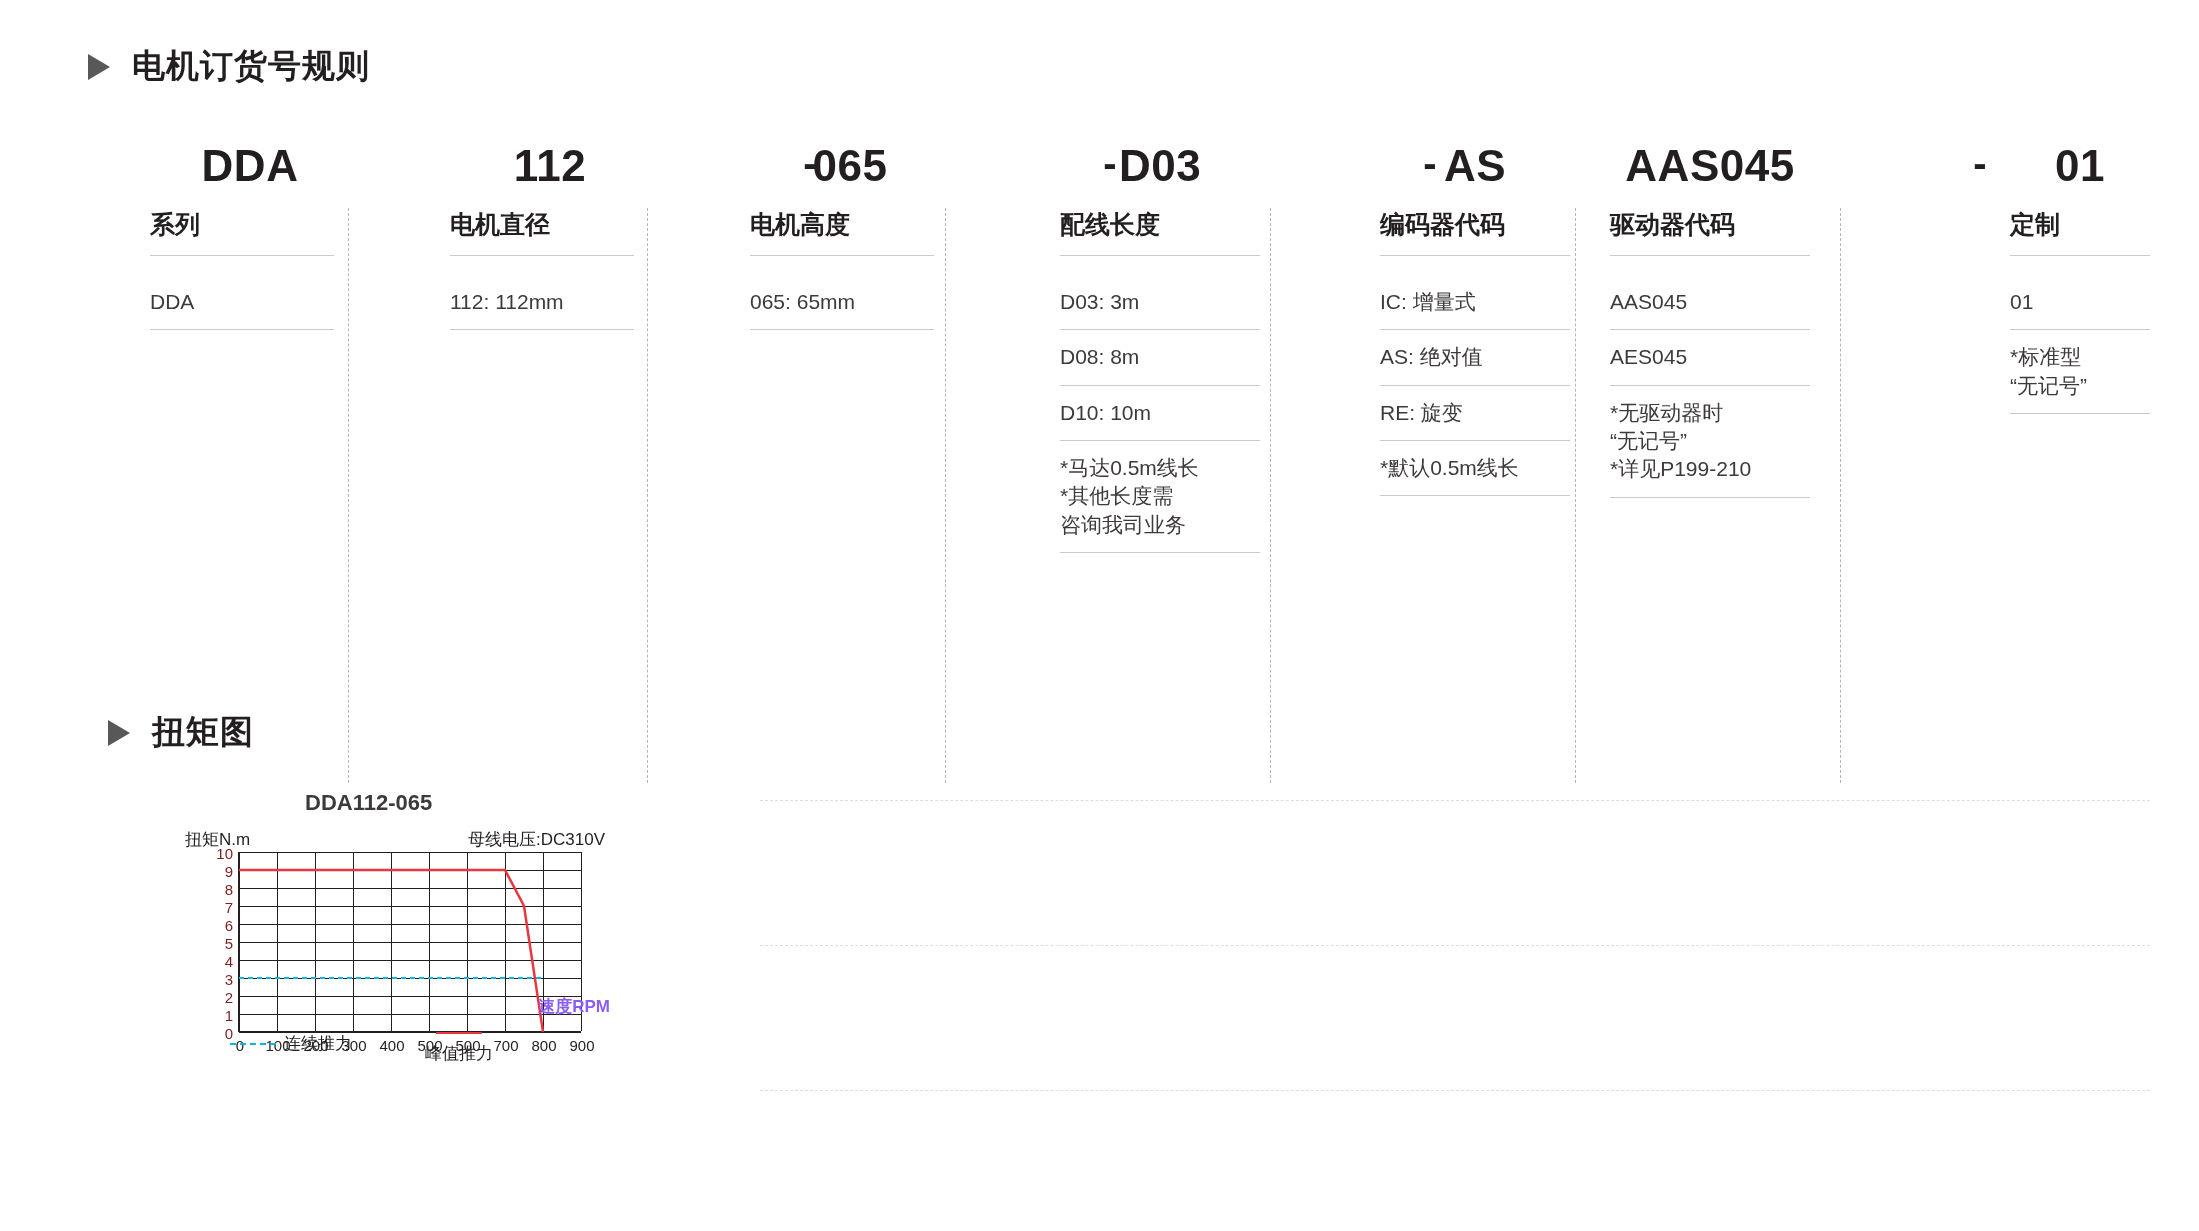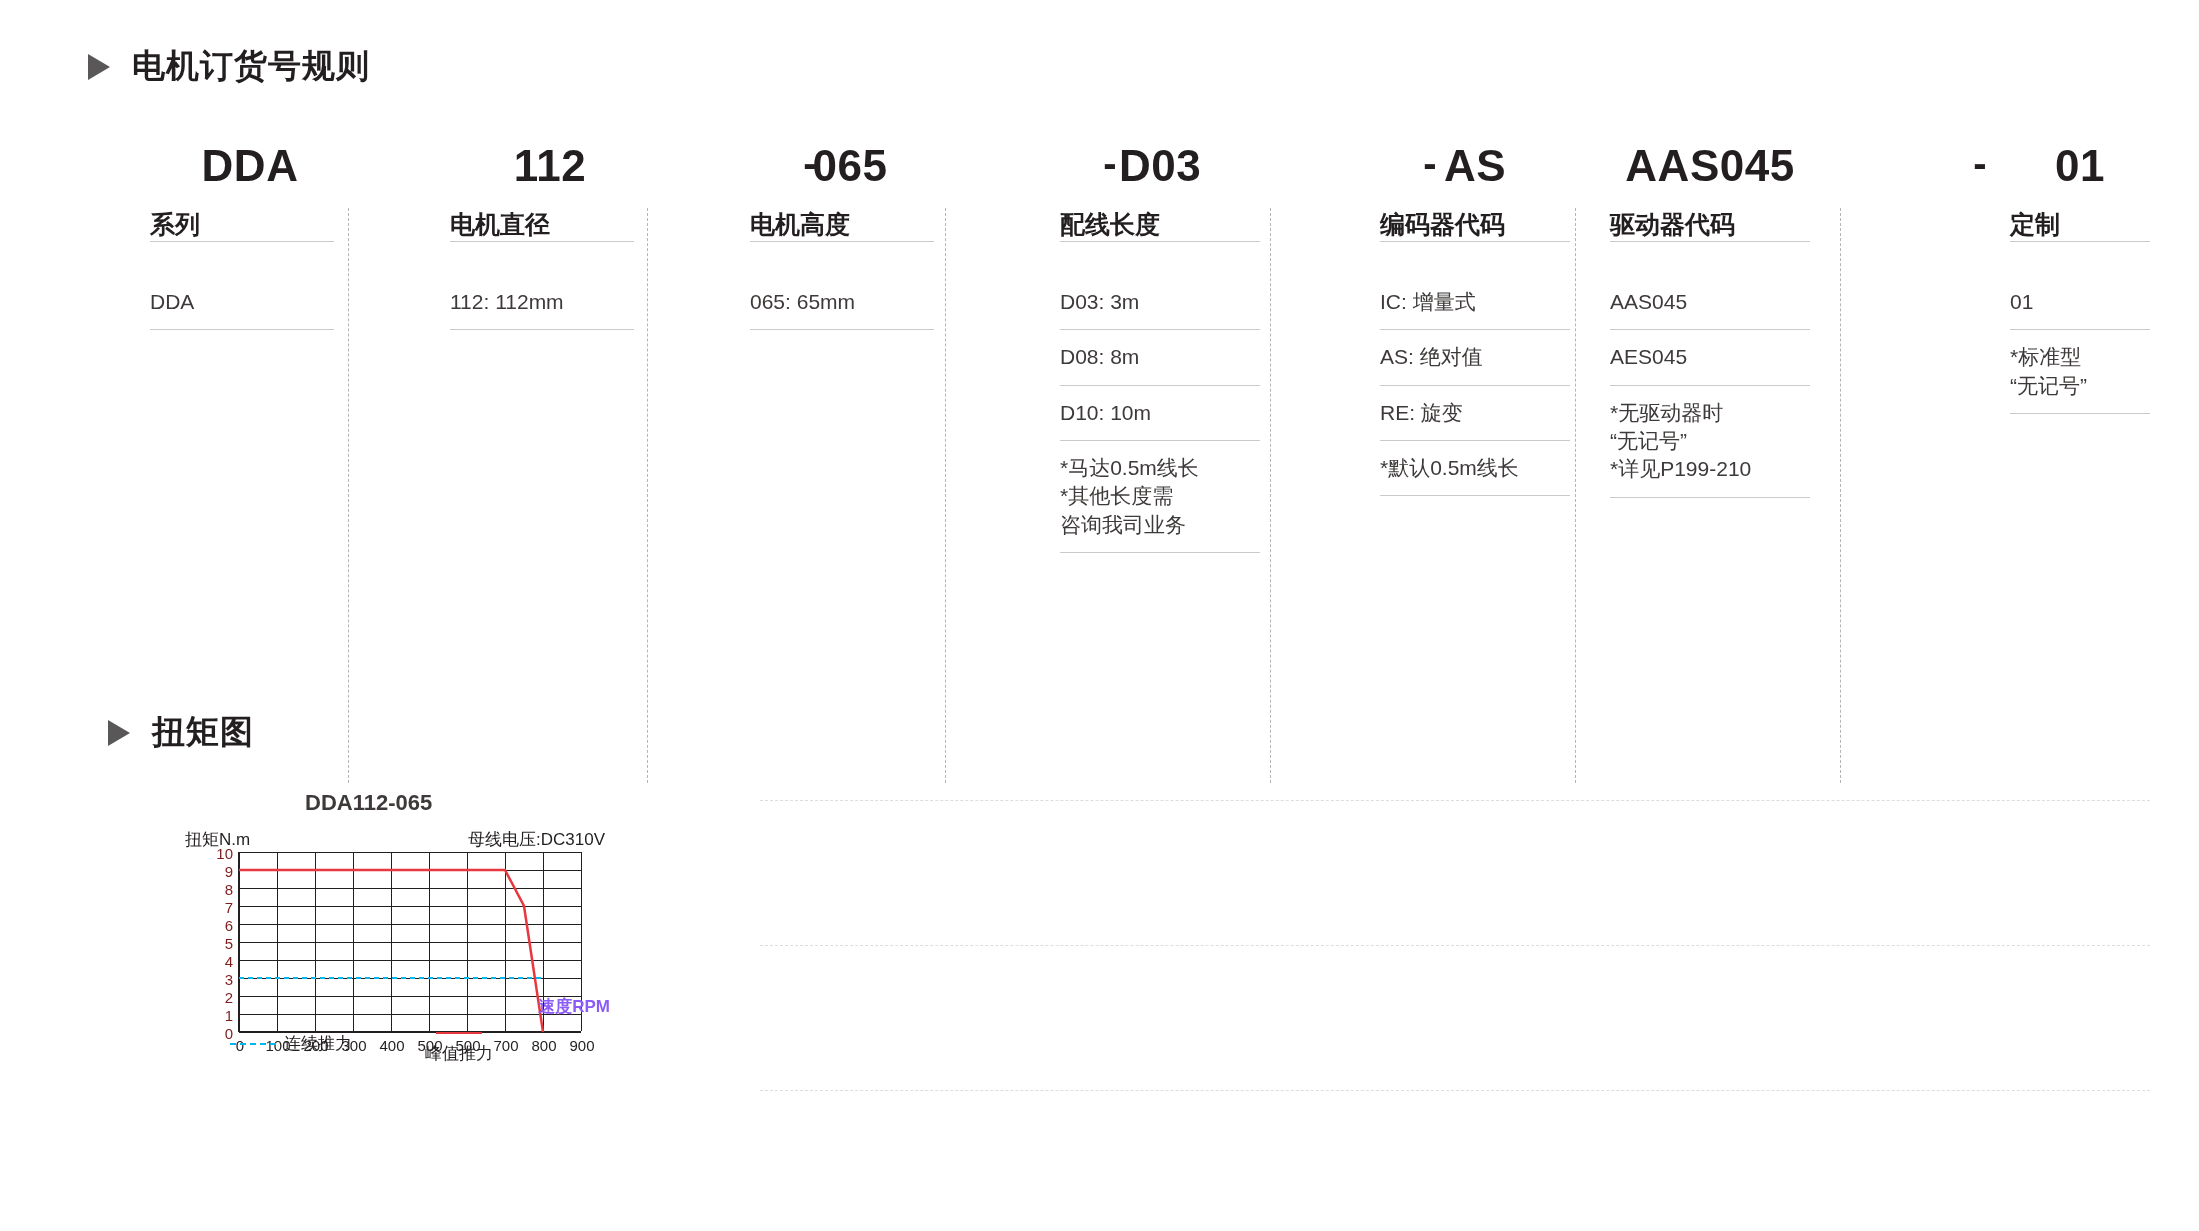--- a/index.html
+++ b/index.html
@@ -77,20 +77,21 @@
     color: #231f20;
     height: 72px;
     line-height: 66px;
     text-align: center;
   }
   .col-label {
     position: absolute;
     font-size: 25px;
     font-weight: bold;
     color: #231f20;
+    padding-bottom: 14px;
     border-bottom: 1px solid #c9caca;
   }
   .col-items {
     position: absolute;
   }
   .col-item {
     font-size: 21px;
     color: #3e3a39;
     padding: 13px 0 13px 0;
     border-bottom: 1px solid #c9caca;

